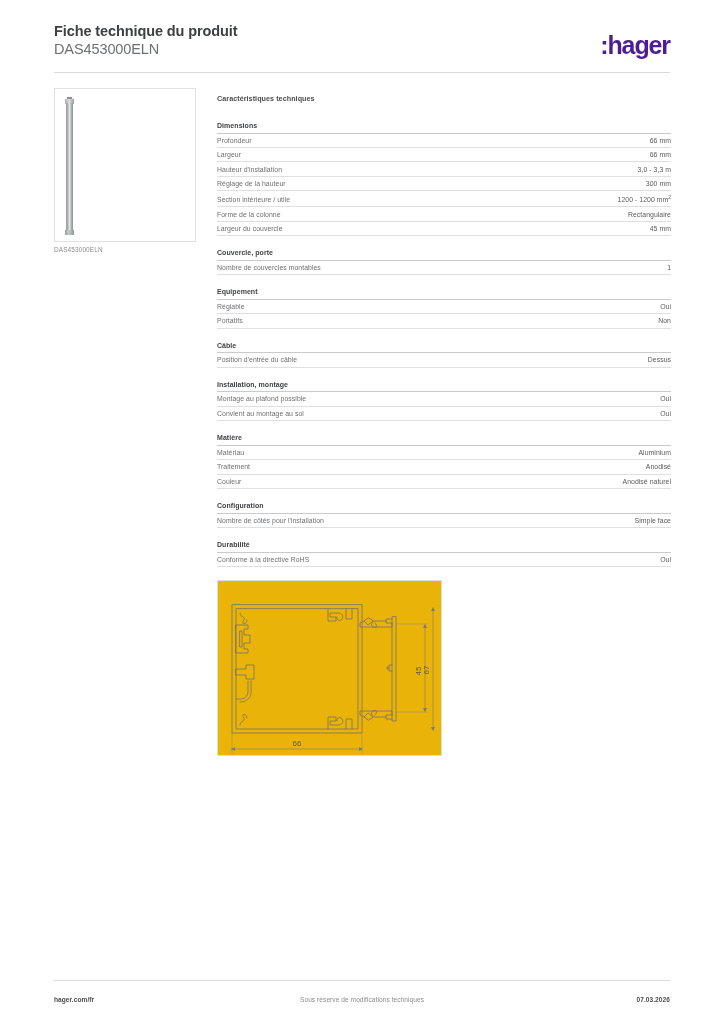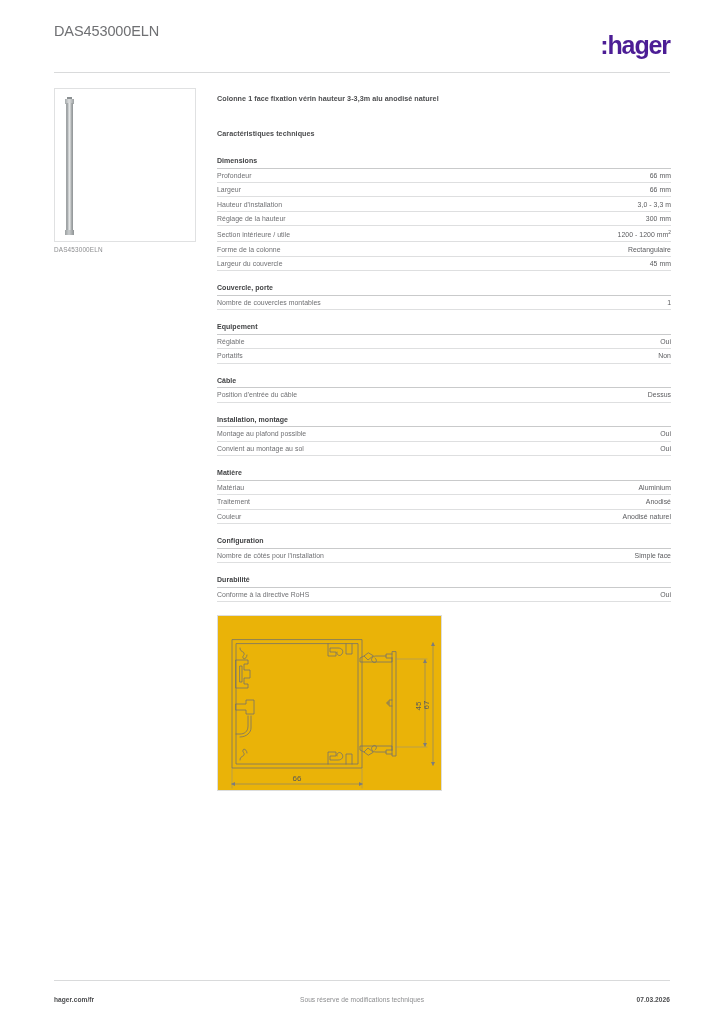--- a/index.html
+++ b/index.html
@@ -239,37 +239,37 @@
     color: #4c4d4f;
     letter-spacing: 0.05px;
   }
 </style>
 </head>
 <body>
 
 <div class="page">
 
   <div class="header">
+    <div class="header-title">Fiche technique du produit</div>
     <div class="header-subtitle">DAS453000ELN</div>
     <div class="logo">:hager</div>
   </div>
   <div class="header-rule"></div>
 
   <div class="product-box">
     <div class="column-img">
       <div class="col-tip"></div>
       <div class="col-cap-top"></div>
       <div class="col-body"></div>
       <div class="col-cap-bottom"></div>
     </div>
   </div>
   <div class="product-caption">DAS453000ELN</div>
 
   <div class="content">
-    <div class="product-desc">Colonne 1 face fixation vérin hauteur 3-3,3m alu anodisé naturel</div>
     <div class="specs-title">Caractéristiques techniques</div>
 
     <div id="spec-groups">
         <div class="spec-group">
           <div class="group-head">Dimensions</div>
           <div class="spec-row">
             <div class="spec-label">Profondeur</div>
             <div class="spec-value">66 mm</div>
           </div>
           <div class="spec-row">

